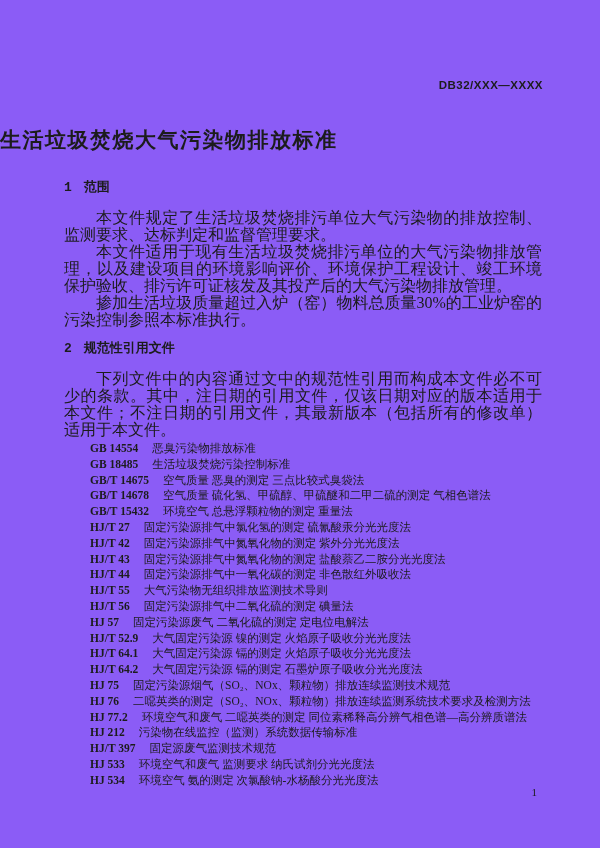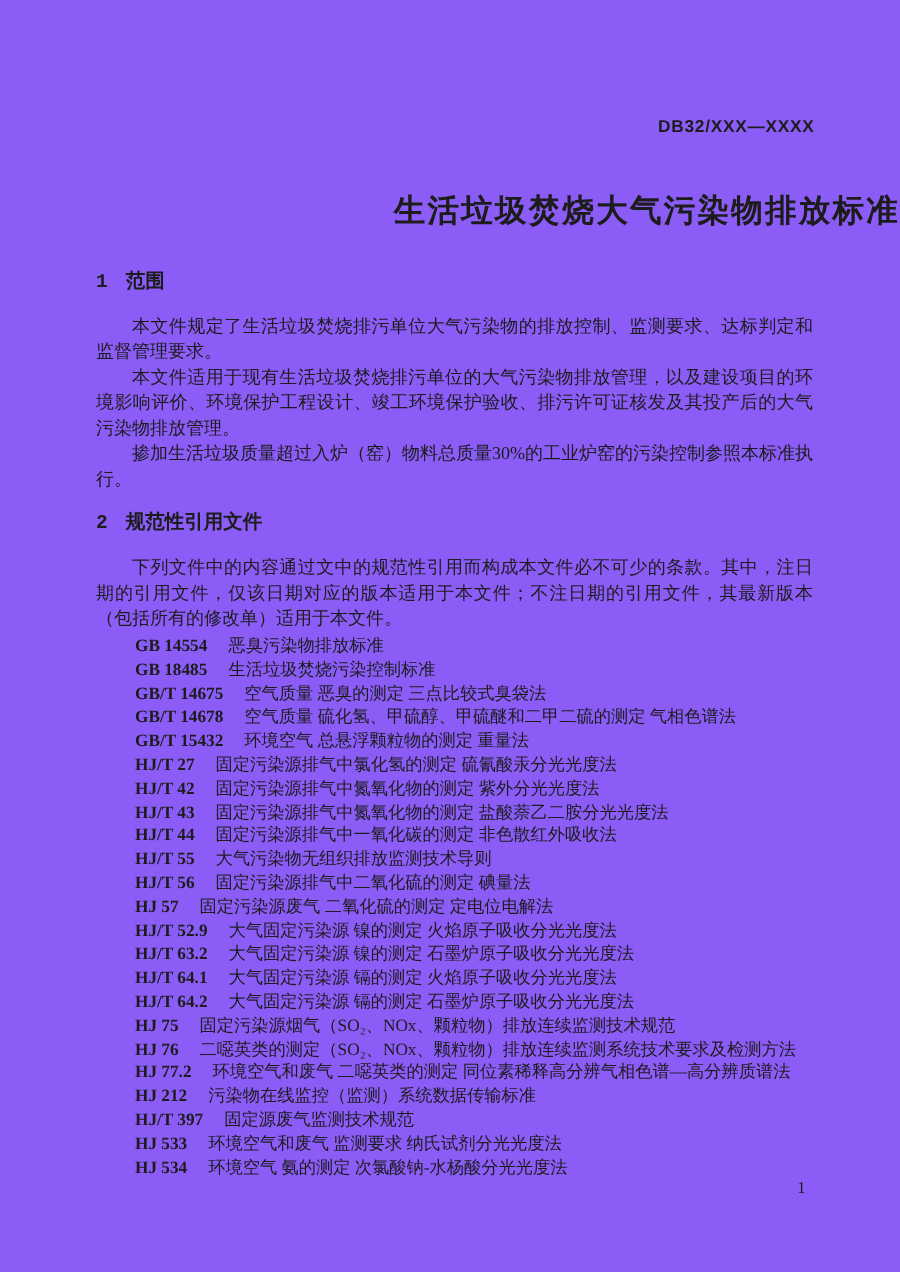--- a/index.html
+++ b/index.html
@@ -24,21 +24,21 @@
     font-weight: bold;
     font-size: 11.5px;
     letter-spacing: 0.5px;
   }
   .doc-title {
     position: absolute;
     top: 126px;
     left: 0;
     right: 0;
     margin: 0;
-    text-align: right;
+    text-align: left;
     font-family: "Liberation Sans", "DejaVu Sans", sans-serif;
     font-weight: bold;
     font-size: 21px;
     letter-spacing: 1.5px;
   }
   .content {
     position: absolute;
     top: 180px;
     left: 64px;
     width: 478px;
@@ -52,21 +52,21 @@
   }
   .sec-h .sec-num {
     display: inline-block;
     margin-right: 12px;
   }
   .sec-h.second {
     margin-top: 13px;
   }
   .body-p {
     margin: 0;
-    font-size: 12px;
+    font-size: 16px;
     line-height: 17px;
     text-indent: 2em;
     text-align: justify;
   }
   .ref-list {
     margin-top: 3px;
   }
   .ref-row {
     padding-left: 26px;
     font-size: 11.5px;
@@ -117,21 +117,20 @@
           <div class="ref-row"><span class="ref-code">GB/T 14678</span><span class="ref-title">空气质量 硫化氢、甲硫醇、甲硫醚和二甲二硫的测定 气相色谱法</span></div>
           <div class="ref-row"><span class="ref-code">GB/T 15432</span><span class="ref-title">环境空气 总悬浮颗粒物的测定 重量法</span></div>
           <div class="ref-row"><span class="ref-code">HJ/T 27</span><span class="ref-title">固定污染源排气中氯化氢的测定 硫氰酸汞分光光度法</span></div>
           <div class="ref-row"><span class="ref-code">HJ/T 42</span><span class="ref-title">固定污染源排气中氮氧化物的测定 紫外分光光度法</span></div>
           <div class="ref-row"><span class="ref-code">HJ/T 43</span><span class="ref-title">固定污染源排气中氮氧化物的测定 盐酸萘乙二胺分光光度法</span></div>
           <div class="ref-row"><span class="ref-code">HJ/T 44</span><span class="ref-title">固定污染源排气中一氧化碳的测定 非色散红外吸收法</span></div>
           <div class="ref-row"><span class="ref-code">HJ/T 55</span><span class="ref-title">大气污染物无组织排放监测技术导则</span></div>
           <div class="ref-row"><span class="ref-code">HJ/T 56</span><span class="ref-title">固定污染源排气中二氧化硫的测定 碘量法</span></div>
           <div class="ref-row"><span class="ref-code">HJ 57</span><span class="ref-title">固定污染源废气 二氧化硫的测定 定电位电解法</span></div>
           <div class="ref-row"><span class="ref-code">HJ/T 52.9</span><span class="ref-title">大气固定污染源 镍的测定 火焰原子吸收分光光度法</span></div>
-          <div class="ref-row"><span class="ref-code">HJ/T 63.2</span><span class="ref-title">大气固定污染源 镍的测定 石墨炉原子吸收分光光度法</span></div>
           <div class="ref-row"><span class="ref-code">HJ/T 64.1</span><span class="ref-title">大气固定污染源 镉的测定 火焰原子吸收分光光度法</span></div>
           <div class="ref-row"><span class="ref-code">HJ/T 64.2</span><span class="ref-title">大气固定污染源 镉的测定 石墨炉原子吸收分光光度法</span></div>
           <div class="ref-row"><span class="ref-code">HJ 75</span><span class="ref-title">固定污染源烟气（SO₂、NOx、颗粒物）排放连续监测技术规范</span></div>
           <div class="ref-row"><span class="ref-code">HJ 76</span><span class="ref-title">二噁英类的测定（SO₂、NOx、颗粒物）排放连续监测系统技术要求及检测方法</span></div>
           <div class="ref-row"><span class="ref-code">HJ 77.2</span><span class="ref-title">环境空气和废气 二噁英类的测定 同位素稀释高分辨气相色谱—高分辨质谱法</span></div>
           <div class="ref-row"><span class="ref-code">HJ 212</span><span class="ref-title">污染物在线监控（监测）系统数据传输标准</span></div>
           <div class="ref-row"><span class="ref-code">HJ/T 397</span><span class="ref-title">固定源废气监测技术规范</span></div>
           <div class="ref-row"><span class="ref-code">HJ 533</span><span class="ref-title">环境空气和废气 监测要求 纳氏试剂分光光度法</span></div>
           <div class="ref-row"><span class="ref-code">HJ 534</span><span class="ref-title">环境空气 氨的测定 次氯酸钠-水杨酸分光光度法</span></div>
         </div>

